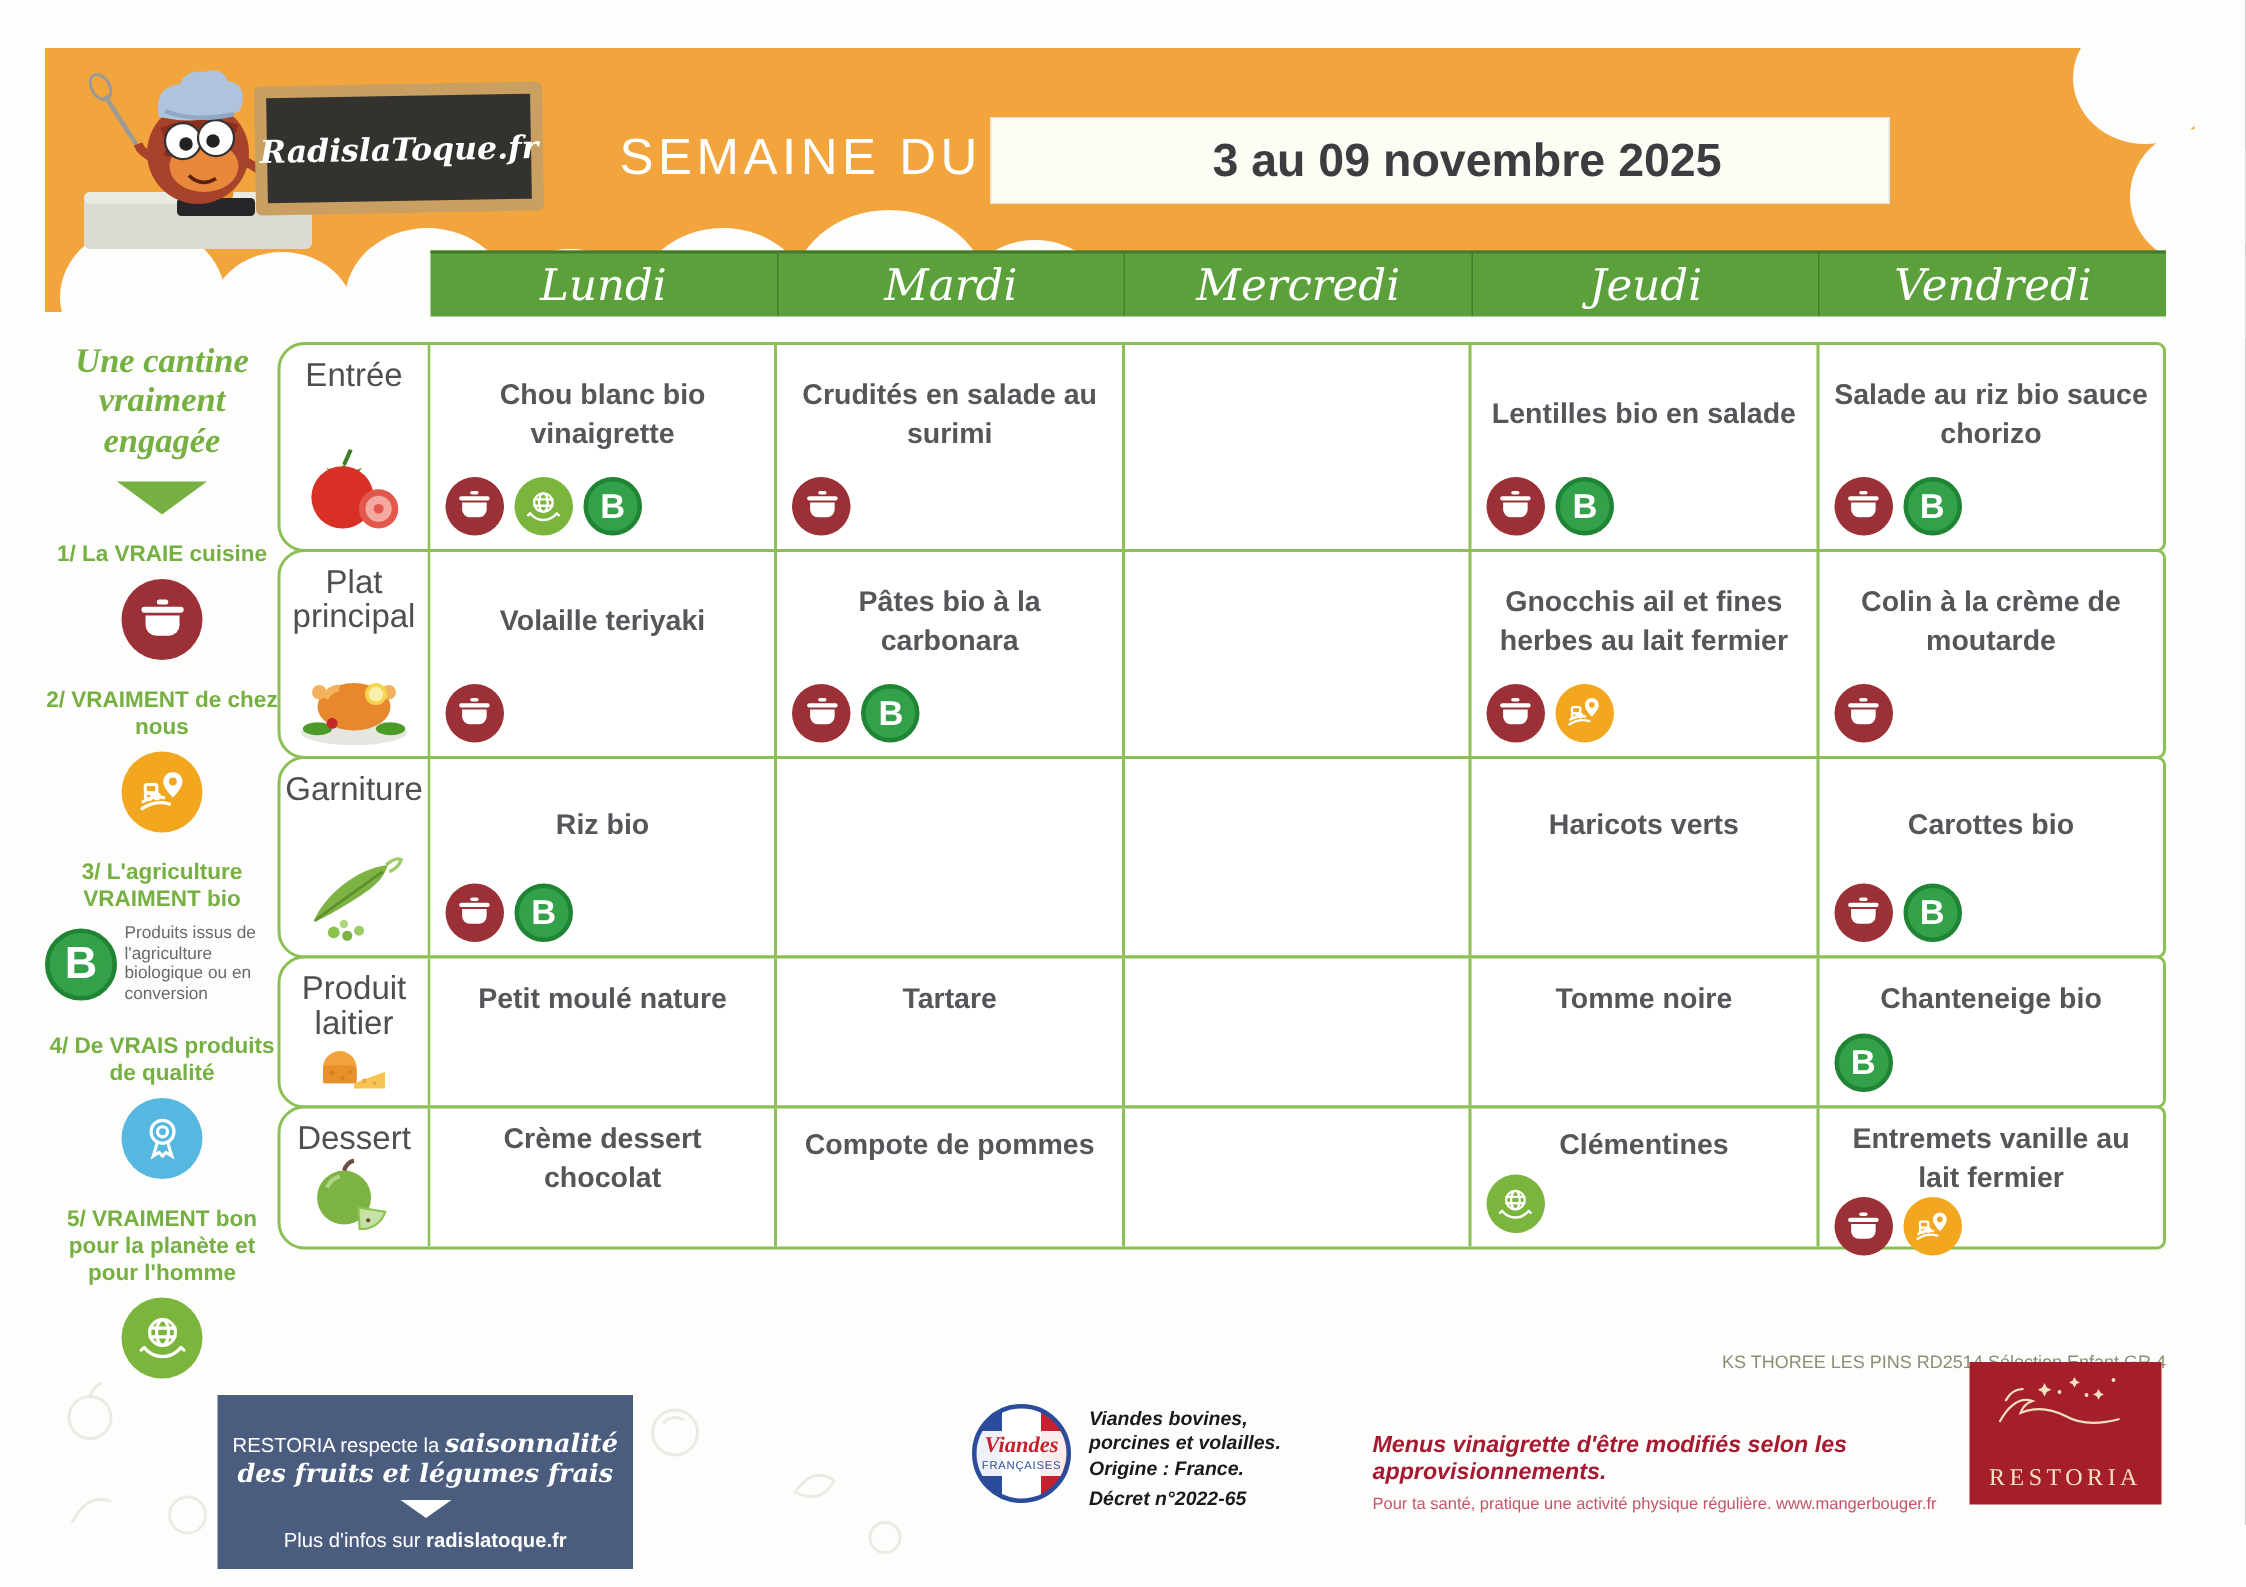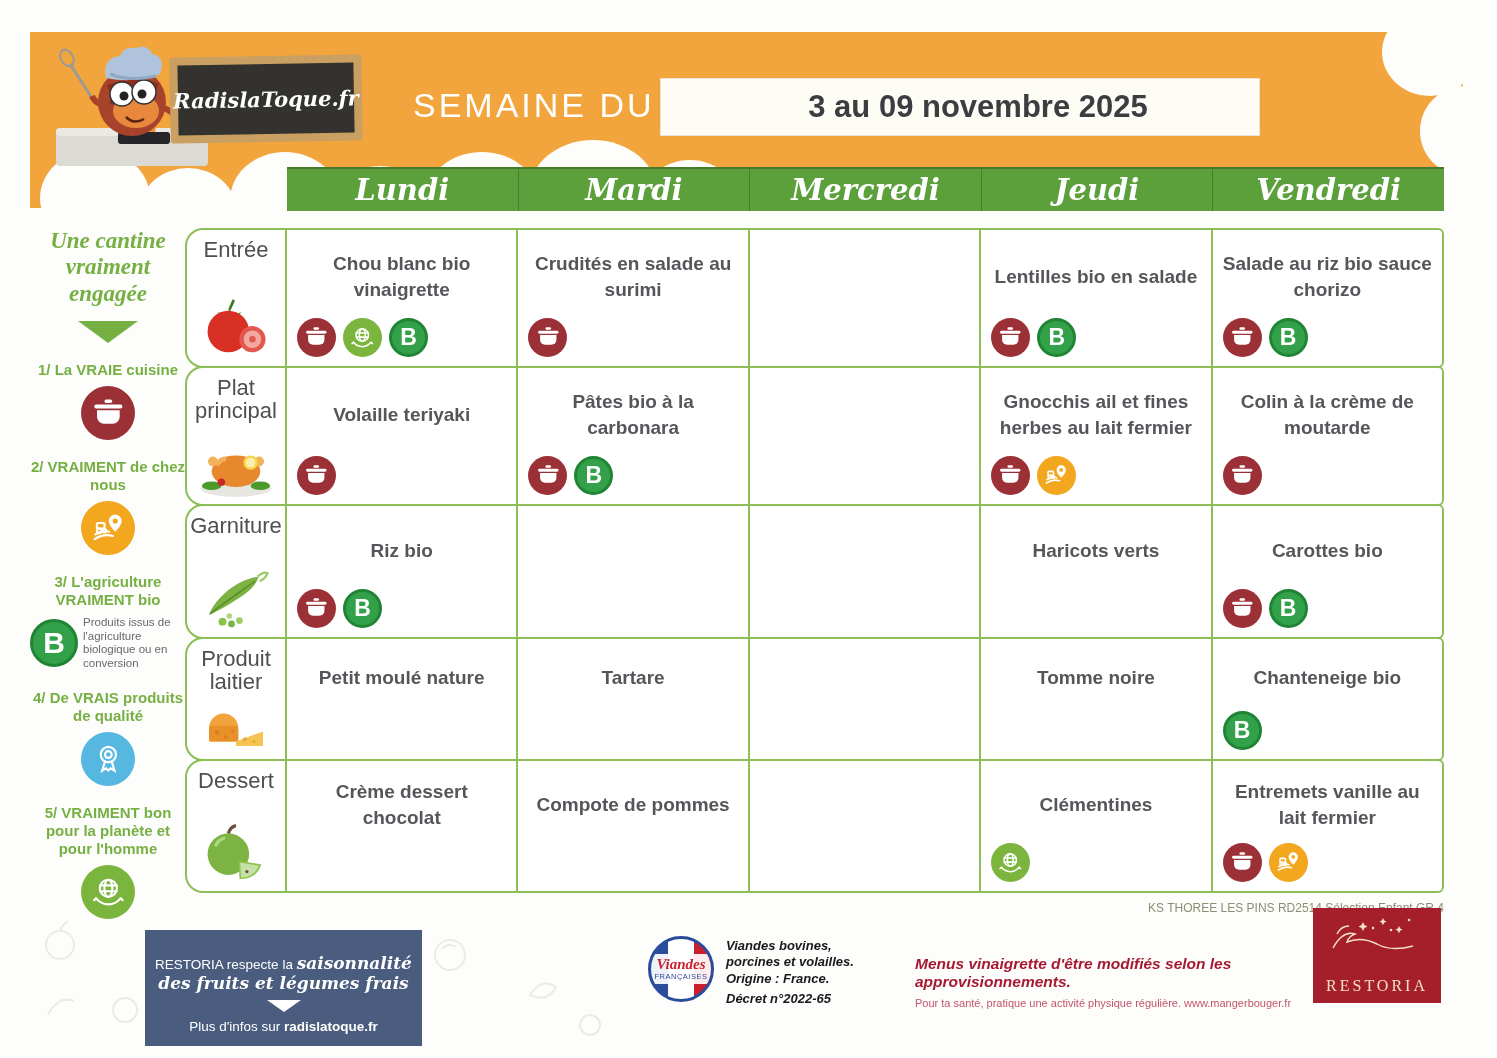--- a/index.html
+++ b/index.html
@@ -20,21 +20,21 @@
           background:#33322e; border:8px solid #c9a061; border-radius:4px;
           display:flex; align-items:center; justify-content:center; transform:rotate(-1deg); }
   .board-text{ color:#fff; font-family:"DejaVu Serif", serif; font-style:italic;
                font-size:21px; font-weight:bold; }
   .mascot{ position:absolute; left:38px; top:44px; z-index:4; }
 
   
   .day-band{ position:absolute; left:287px; top:167px; width:1157px; height:44px; z-index:7;
              display:flex; background:#5ca03c; border-top:2px solid #447a2a; }
   .day{ flex:1; display:flex; align-items:center; justify-content:center; color:#fff;
-        font-family:"DejaVu Serif", serif; font-style:italic; font-weight:bold; font-size:29px; }
+        font-family:"DejaVu Serif", serif; font-style:italic; font-weight:normal; font-size:29px; }
   .day + .day{ border-left:1px solid rgba(0,0,0,.22); }
 
   
   .sidebar{ position:absolute; left:30px; top:228px; width:156px; z-index:3; text-align:center; }
   .sb-title{ color:#76b043; font-family:Liberation Serif, serif; font-style:italic;
              font-weight:bold; font-size:23px; line-height:1.15; }
   .sb-tri{ width:0; height:0; margin:14px auto 18px; border-left:30px solid transparent;
            border-right:30px solid transparent; border-top:22px solid #76b043; }
   .sb-label{ color:#76b043; font-weight:bold; font-size:15px; line-height:1.2; margin-bottom:7px; }
   .sb-icons{ display:flex; justify-content:center; margin-bottom:18px; }
@@ -461,21 +461,21 @@
                 <path d="M4.6 10h14.8v4.2a4.6 4.6 0 0 1-4.6 4.6H9.2a4.6 4.6 0 0 1-4.6-4.6z"></path>
               </svg>
             </span>
             <span class="tag tag-bio">
               <span class="bchar">B</span>
             </span>
           </div>
         </div>
     </div>
 
-    <div class="trow" style="height:124px">
+    <div class="trow" style="height:102px">
       <div class="rlabel">
         <span class="rlabel-text">Produit laitier</span>
         <svg width="72" height="50" viewBox="0 0 64 44">
           <path d="M8 22 a13 13 0 0 1 26 0 v12 H8z" fill="#f2a33c"></path>
           <rect x="8" y="20" width="26" height="14" rx="3" fill="#e8912b"></rect>
           <circle cx="15" cy="26" r="2" fill="#d7801f"></circle>
             <circle cx="23" cy="30" r="1.6" fill="#d7801f"></circle>
             <circle cx="29" cy="25" r="1.4" fill="#d7801f"></circle>
           <path d="M32 34 l24 -9 v13 H32z" fill="#f6c453"></path>
           <circle cx="40" cy="32" r="1.8" fill="#e8a93c"></circle>
@@ -501,21 +501,21 @@
       <div class="cell">
           <div class="dish">Chanteneige bio</div>
           <div class="tags">
             <span class="tag tag-bio">
               <span class="bchar">B</span>
             </span>
           </div>
         </div>
     </div>
 
-    <div class="trow" style="height:134px">
+    <div class="trow" style="height:96px">
       <div class="rlabel">
         <span class="rlabel-text">Dessert</span>
         <svg width="70" height="64" viewBox="0 0 64 58">
           <circle cx="25" cy="30" r="19" fill="#7cb342"></circle>
           <path d="M13 23 a14 14 0 0 1 9 -8" stroke="#aed581" stroke-width="3" fill="none"></path>
           <path d="M25 11 q2 -6 7 -7" stroke="#6d4c41" stroke-width="3" fill="none"></path>
           <path d="M36 52 a17 17 0 0 0 18 -12 l-19 -3 z" fill="#c5e1a5" stroke="#8bc34a" stroke-width="1.5"></path>
           <circle cx="42" cy="46" r="1.5" fill="#6d4c41"></circle>
         </svg>
       </div>

